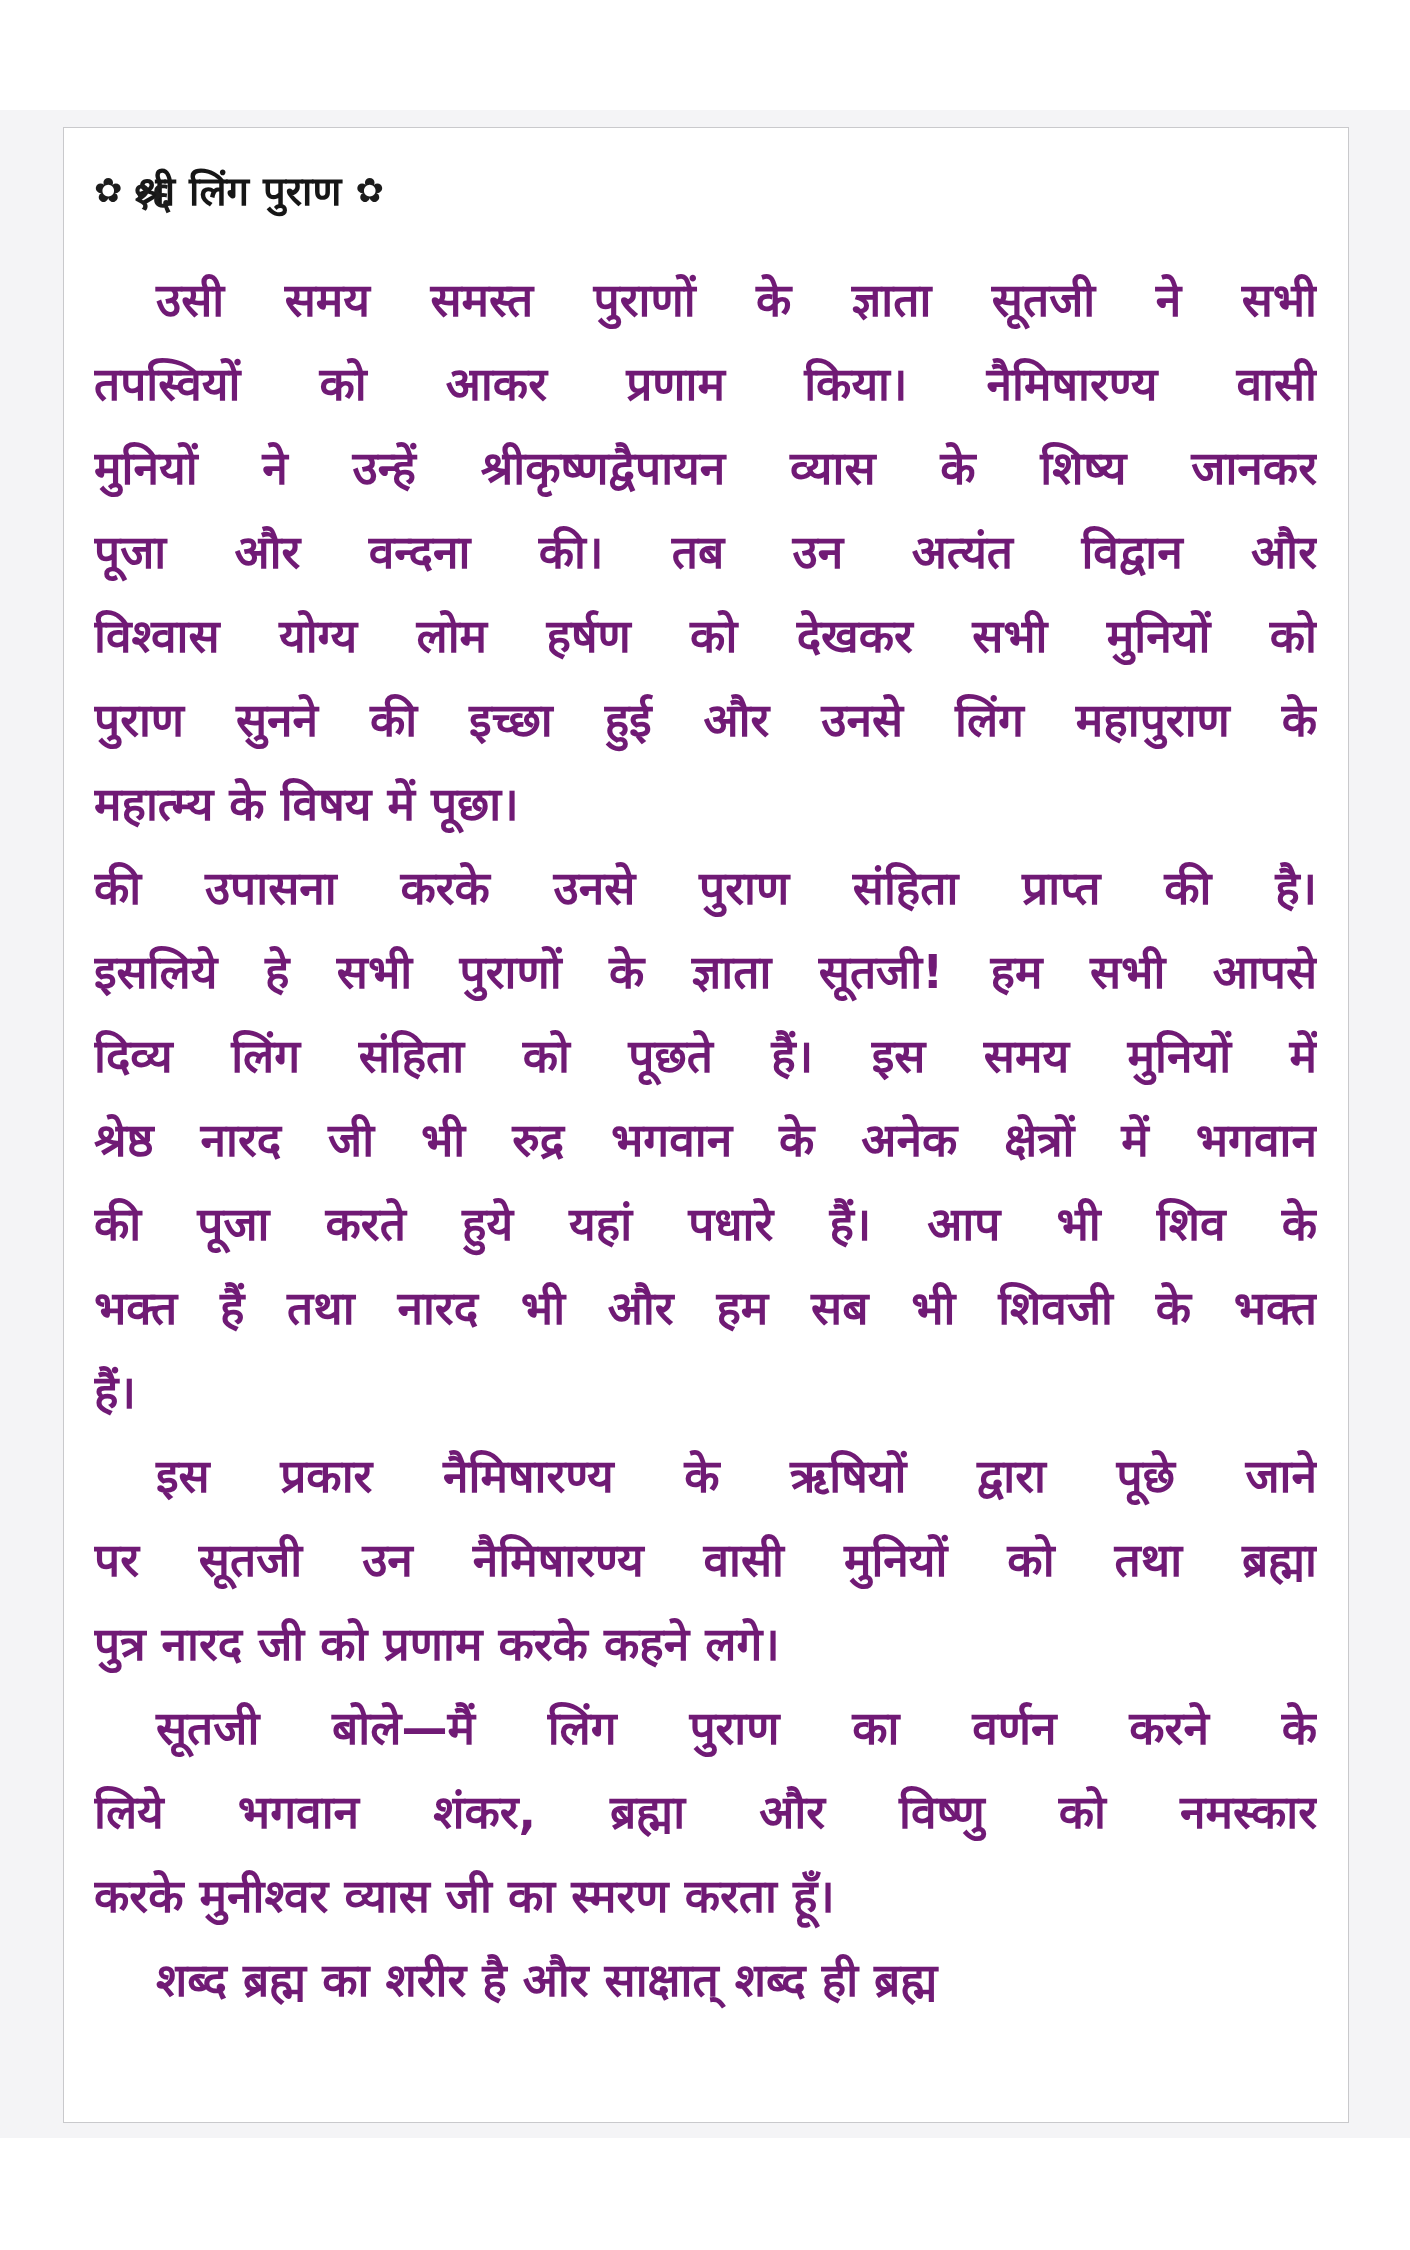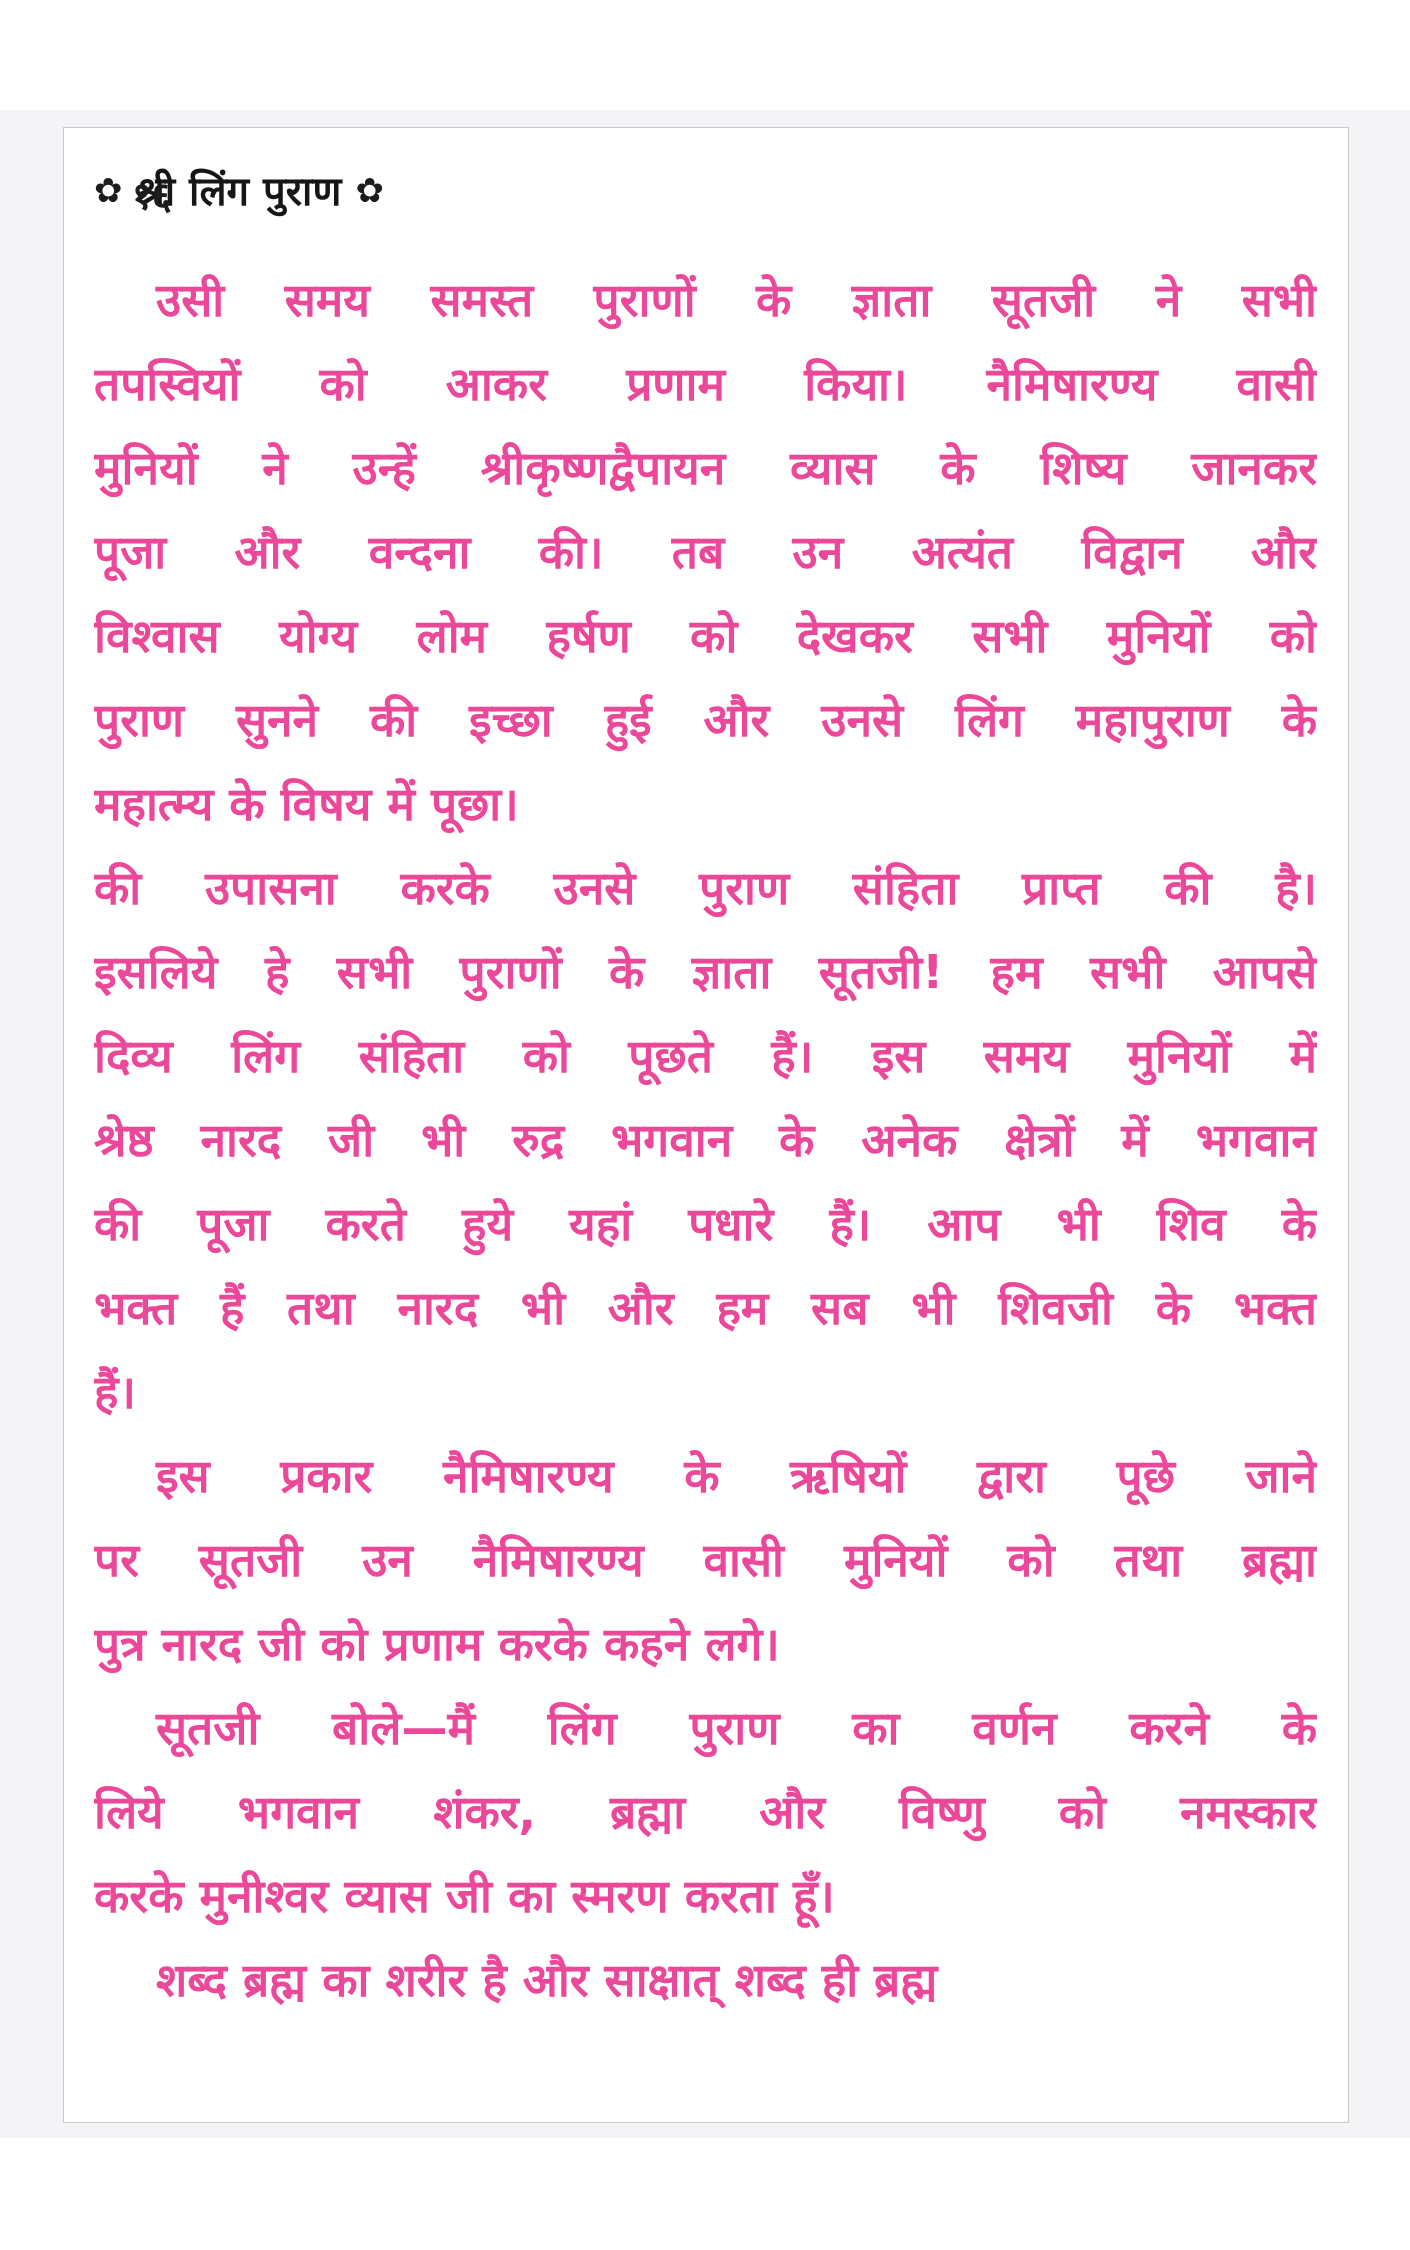--- a/index.html
+++ b/index.html
@@ -52,21 +52,21 @@
   }
   .ornament {
     font-size: 34px;
     color: #1c1c1c;
     position: relative;
     top: -3px;
   }
   .ornament.left { margin-right: 14px; }
   .ornament.right { margin-left: 14px; }
   .body-text {
-    color: #ec4899;
+    color: #701a75;
     font-size: 46px;
     font-weight: 700;
     line-height: 84px;
   }
   .text-line {
     text-align: justify;
     text-align-last: justify;
     overflow: hidden;
     white-space: nowrap;
   }

